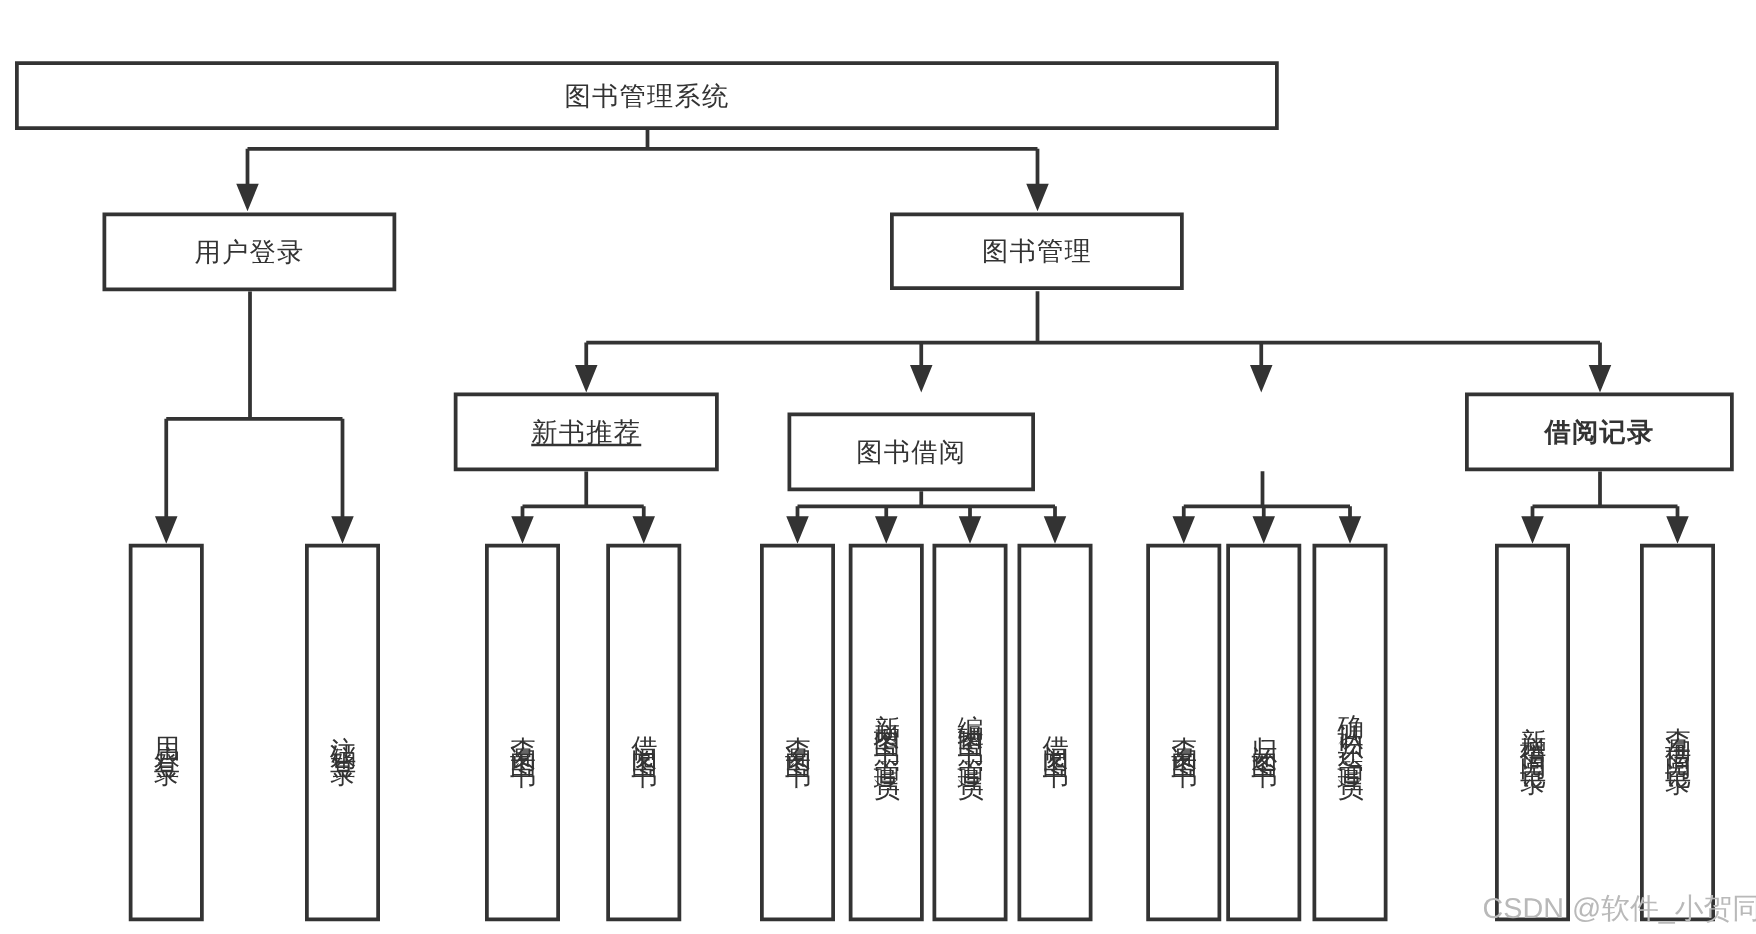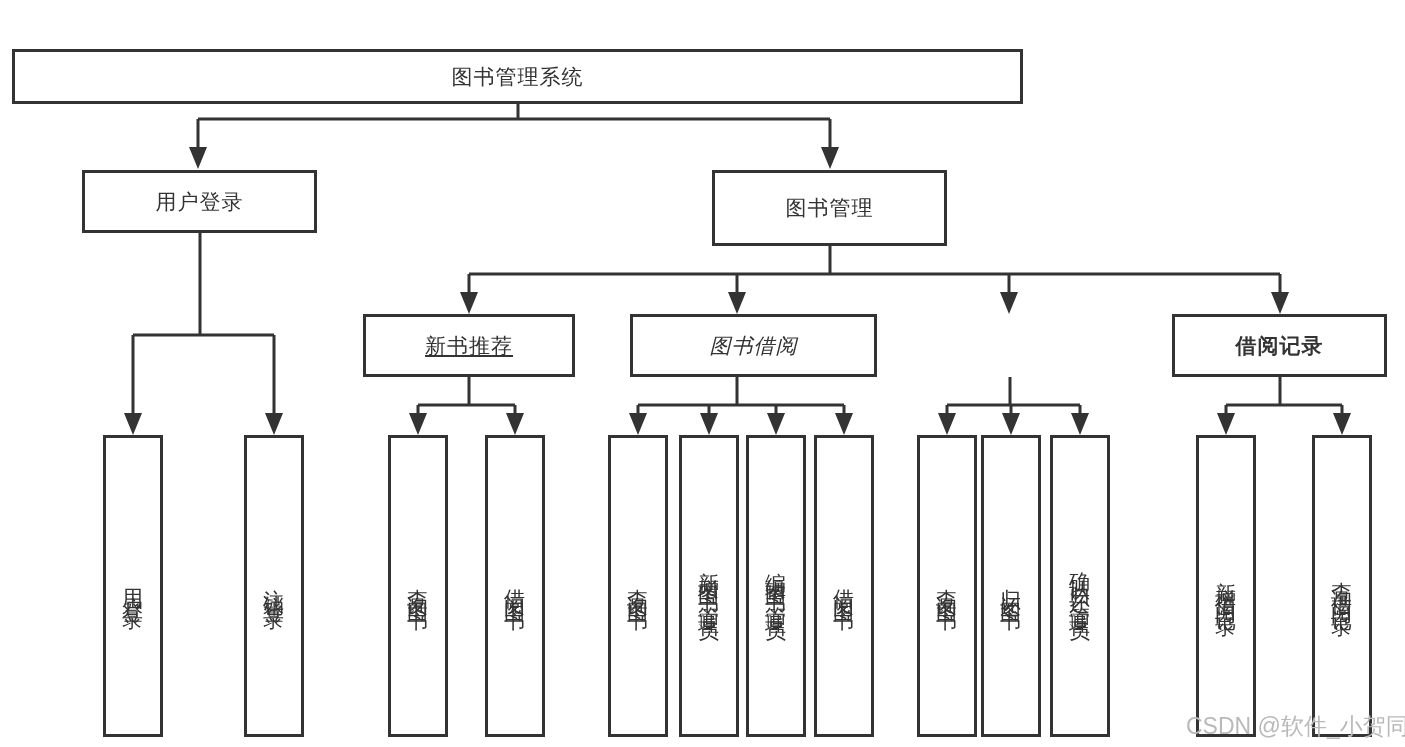--- a/index.html
+++ b/index.html
@@ -75,28 +75,28 @@
       M1333 413 L1351 413 L1342 435 Z"></path>
   </svg>
 
   <div class="hbox" style="left:12px; top:13px; width:1011px; height:55px;margin-top:36px;">
     <span>图书管理系统</span>
   </div>
 
   <div class="hbox" style="left:82px; top:170px; width:235px; height:63px;">
     <span>用户登录</span>
   </div>
-  <div class="hbox" style="left:712px; top:170px; width:235px; height:76px;">
+  <div class="hbox" style="left:712px; top:170px; width:235px; height:62px;">
     <span>图书管理</span>
   </div>
 
   <div class="hbox" style="left:363px; top:314px; width:212px; height:63px;text-decoration:underline;">
     <span>新书推荐</span>
   </div>
-  <div class="hbox" style="left:630px; top:314px; width:247px; height:63px;font-style:italic;">
+  <div class="hbox" style="left:630px; top:330px; width:198px; height:63px;">
     <span>图书借阅</span>
   </div>
   <div class="hbox" style="left:1172px; top:314px; width:215px; height:63px;font-weight:bold;">
     <span>借阅记录</span>
   </div>
 
   <div class="vbox" style="left:103px;">
     <span>用户登录</span>
   </div>
   <div class="vbox" style="left:244px;">

